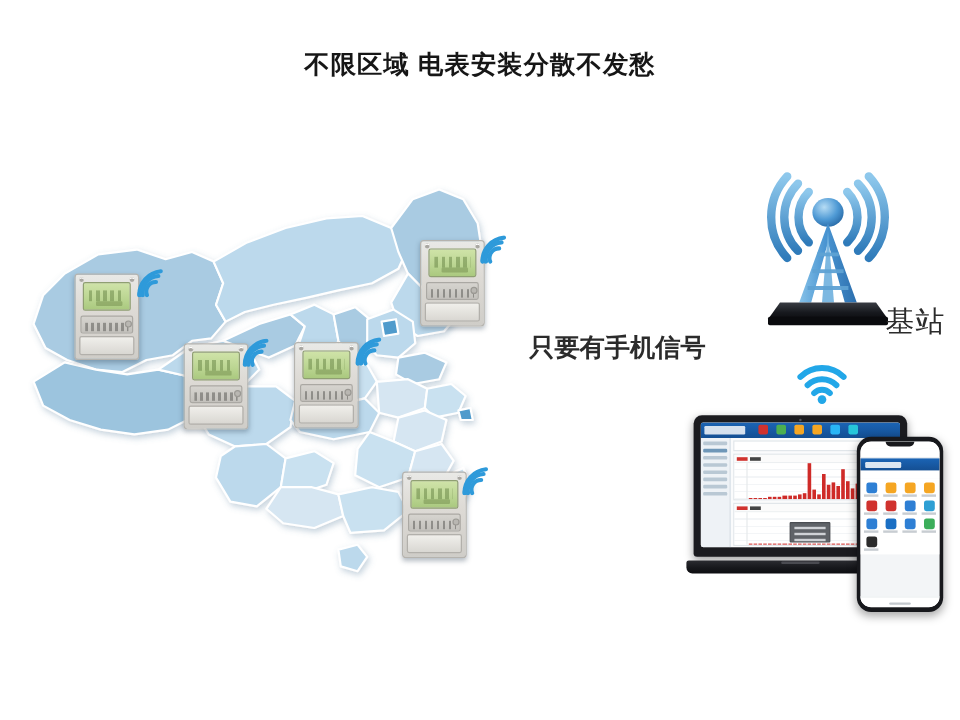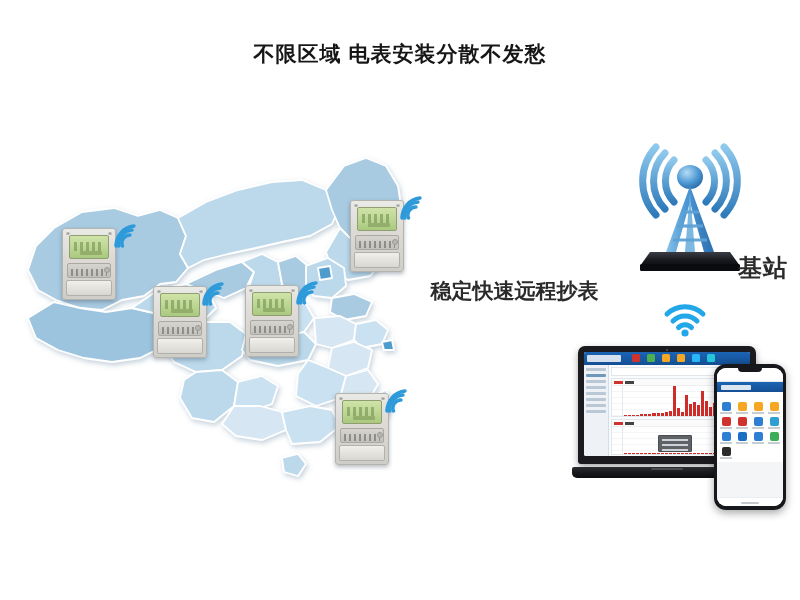--- a/index.html
+++ b/index.html
@@ -83,21 +83,21 @@
     position:absolute; left:412px; top:276px; width:205px;
     text-align:center; color:#2b2b2b;
     font-size:21px; font-weight:bold; line-height:1.42;
   }
 
   
   #tower { position:absolute; left:636px; top:140px; width:108px; height:135px; }
   #tower svg { display:block; width:100%; height:100%; }
   .tower-label {
     position:absolute; left:738px; top:252px;
-    font-size:24px; font-weight:bold; color:#2b2b2b; letter-spacing:1px;
+    font-size:24px; font-weight:normal; color:#2b2b2b; letter-spacing:1px;
   }
 
   
   #wifi-link { position:absolute; left:662px; top:300px; width:46px; height:38px; }
   #wifi-link svg { display:block; width:100%; height:100%; }
 
   
   #laptop { position:absolute; left:572px; top:346px; width:190px; height:132px; }
   .lid {
     position:absolute; left:6px; top:0; width:178px; height:118px;
@@ -385,21 +385,21 @@
             <path d="M4,22 A20,20 0 0 1 22,2" stroke-width="3.4"></path>
             <path d="M7,22 A14,14 0 0 1 20,6" stroke-width="3.4"></path>
             <path d="M10.5,22 A8,8 0 0 1 18,11" stroke-width="3.4"></path>
           </g>
           <circle cx="5" cy="21" r="2.4" fill="#2e9ada"></circle>
         </svg>
       </div>
     </div>
 
   <div class="callout">
-    <div>稳定快速远程抄表</div>
+    <div>只要有手机信号</div>
   </div>
 
   <div id="tower">
     <svg viewBox="0 0 108 135" xmlns="http://www.w3.org/2000/svg">
       <defs>
         <linearGradient id="twr" x1="0" y1="0" x2="1" y2="0">
           <stop offset="0%" stop-color="#87c2e8"></stop>
           <stop offset="45%" stop-color="#4a95d2"></stop>
           <stop offset="100%" stop-color="#2c6fae"></stop>
         </linearGradient>

